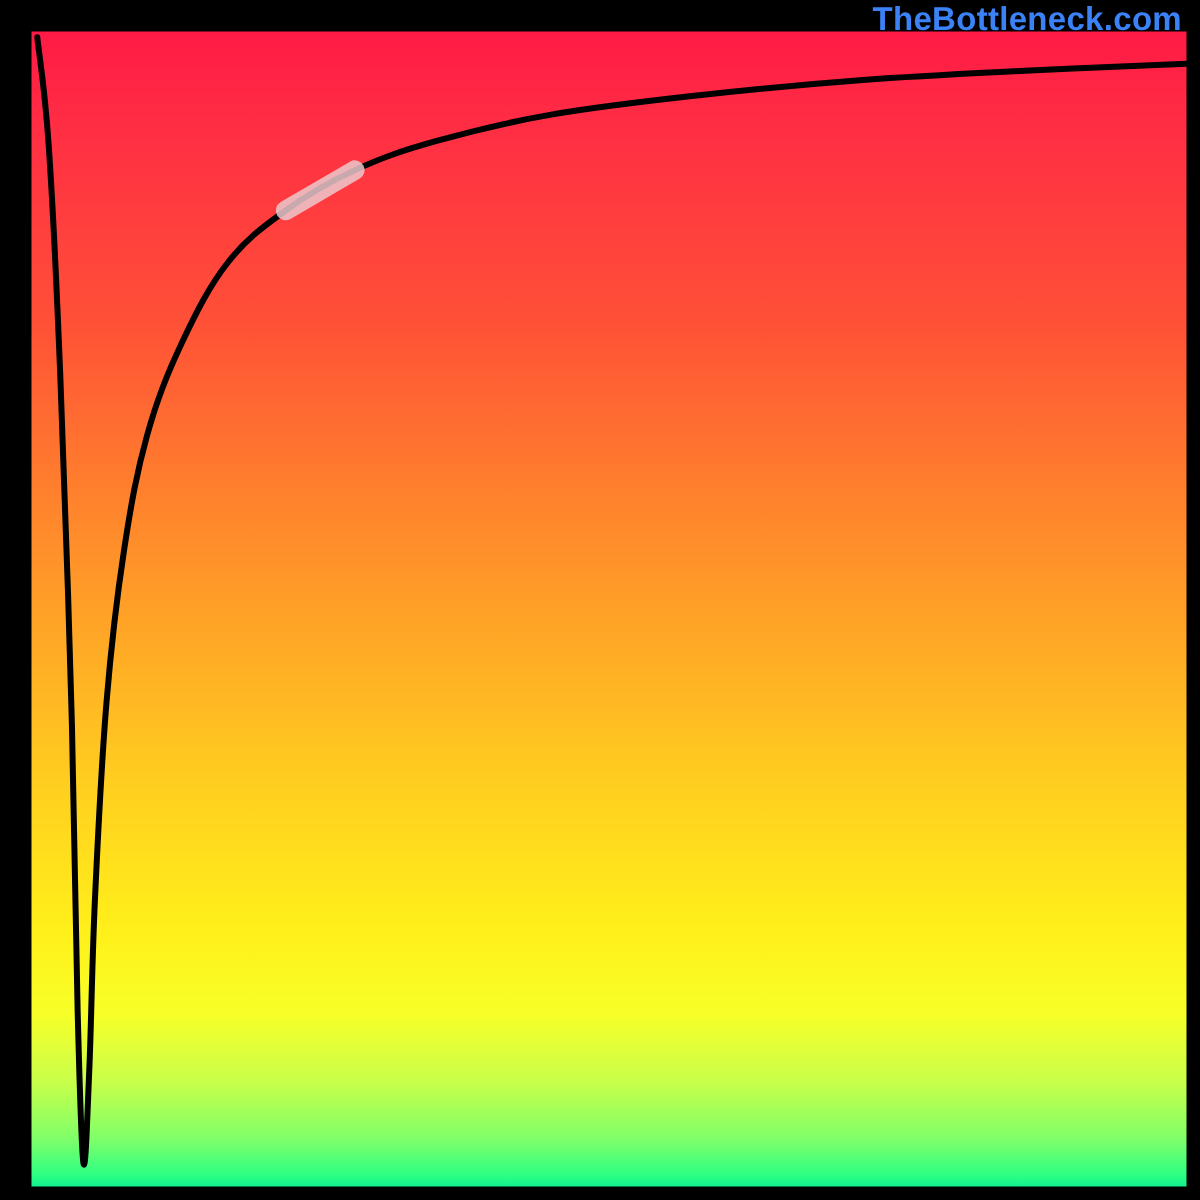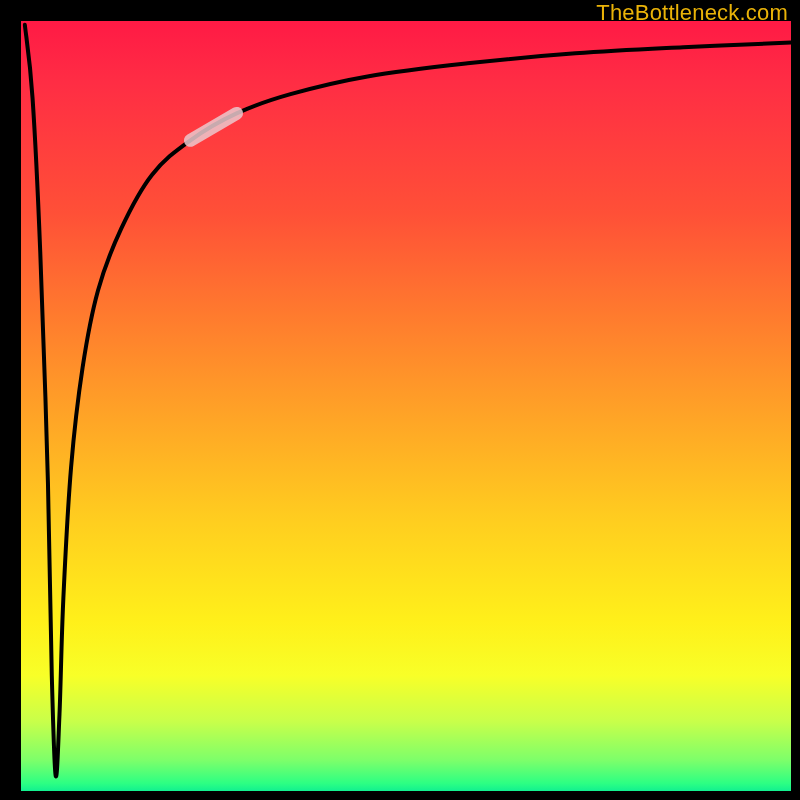--- a/index.html
+++ b/index.html
@@ -37,23 +37,23 @@
       #c8ff4a 91%,
       #7dff6a 96%,
       #2dff83 99%,
       #12f090 100%
     );
   }
   .watermark {
     position: absolute;
     top: 0px;
     right: 12px;
-    color: #eab308;
+    color: #3b82f6;
     font-size: 22px;
-    font-weight: 400;
+    font-weight: 700;
     letter-spacing: 0.2px;
     user-select: none;
   }
   svg.curve {
     position: absolute;
     left: 0;
     top: 0;
     width: 770px;
     height: 770px;
     overflow: visible;

